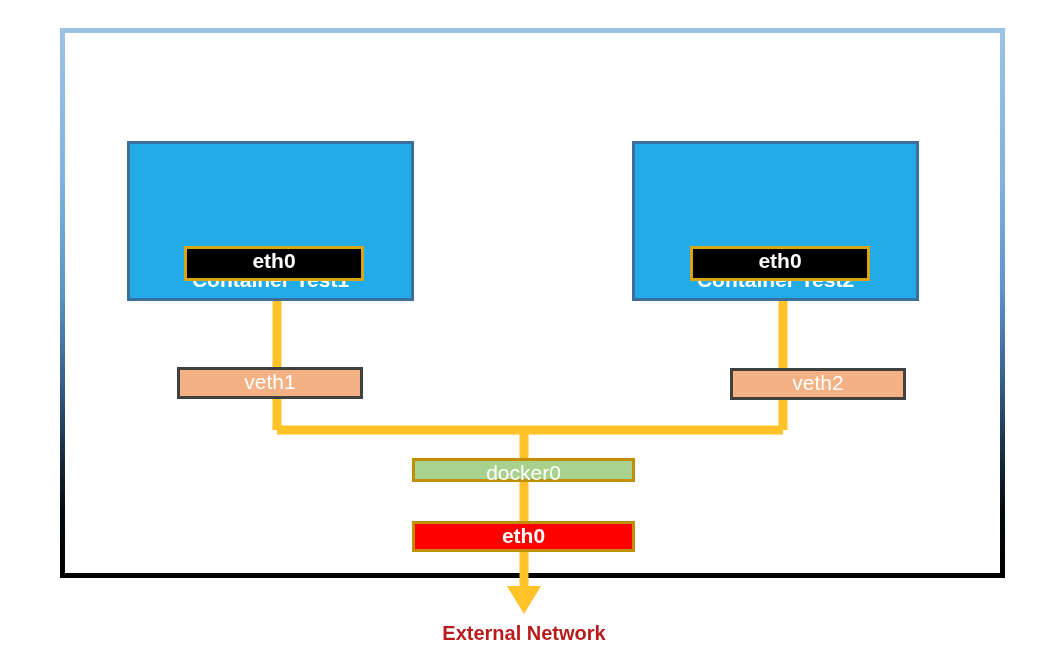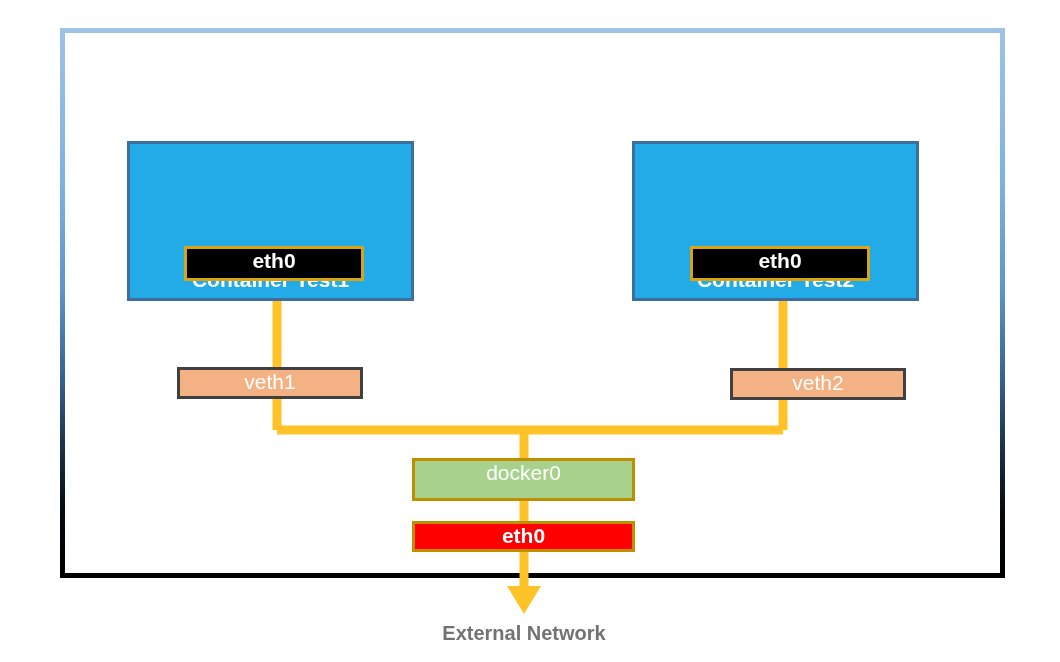--- a/index.html
+++ b/index.html
@@ -112,21 +112,21 @@
   }
 
   .external-label {
     position: absolute;
     left: 0;
     top: 622px;
     width: 1060px;
     text-align: center;
     font-size: 20px;
     font-weight: 600;
-    color: #737373;
+    color: #b91c1c;
   }
   
   .external-label > span {
     position: relative;
     left: -6px;
   }
 </style>
 </head>
 <body>
 
@@ -167,21 +167,21 @@
   </div>
 
   <div class="iface-box iface-veth" style="left:177px; top:367px; width:186px; height:32px;">
     <span>veth1</span>
   </div>
 
   <div class="iface-box iface-veth" style="left:686px; top:368px; width:176px; height:32px;margin-left:44px;">
     <span>veth2</span>
   </div>
 
-  <div class="iface-box iface-docker0" style="left:412px; top:458px; width:223px; height:43px;">
+  <div class="iface-box iface-docker0" style="left:412px; top:458px; width:223px; height:24px;">
     <span>docker0</span>
   </div>
 
   <div class="iface-box iface-eth0-red" style="left:412px; top:521px; width:223px; height:31px;">
     <span>eth0</span>
   </div>
 
   <div class="external-label">
     <span>External Network</span>
   </div>

